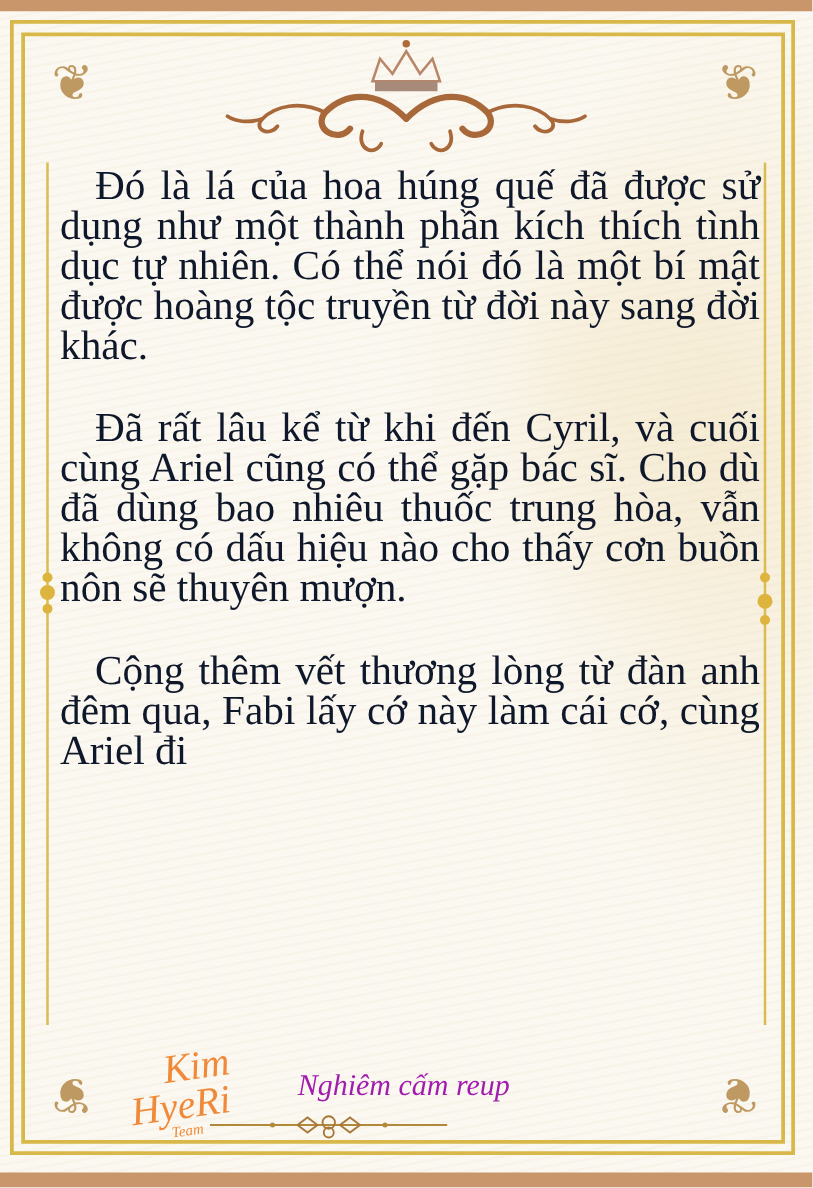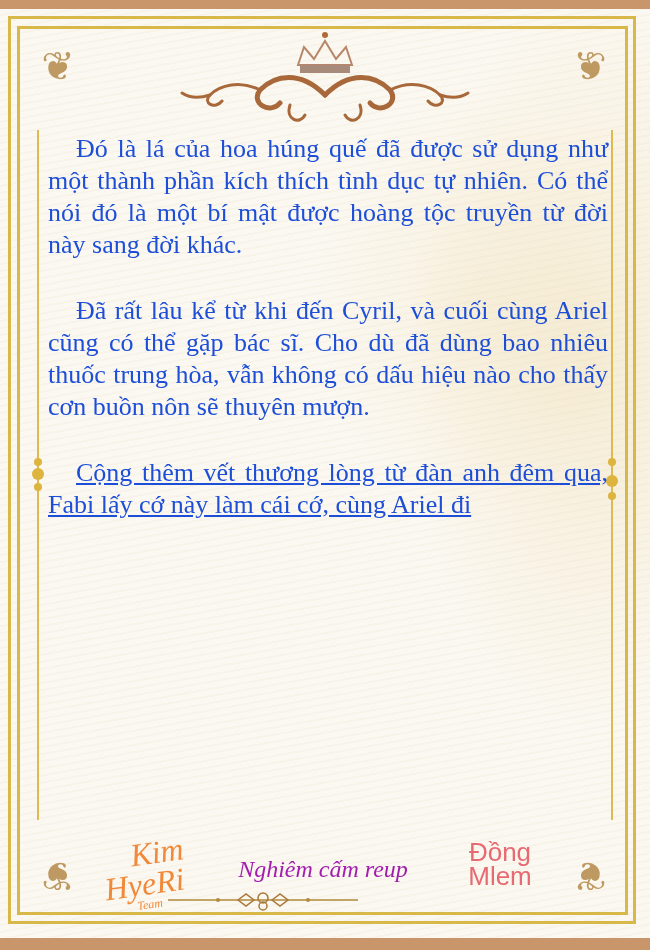--- a/index.html
+++ b/index.html
@@ -30,21 +30,21 @@
   .side-line.left { left: 37px; top: 130px; height: 690px; }
   .side-line.right { left: 611px; top: 130px; height: 690px; }
   .dot { position: absolute; border-radius: 50%; background: #dcb43e; }
   .corner {
     position: absolute; width: 60px; height: 70px; color: #b48a4a; font-size: 40px;
     line-height: 70px; text-align: center; opacity: 0.85;
   }
   .crown-wrap { position: absolute; left: 180px; top: 25px; width: 290px; height: 100px; }
   .page-text {
     position: absolute; left: 48px; top: 133px; width: 560px;
-    font-size: 26px; line-height: 32px; color: #1d4ed8;
+    font-size: 33px; line-height: 32px; color: #0f172a;
   }
   .page-text p { margin: 0 0 34px 0; text-indent: 28px; text-align: justify; }
   .footer { position: absolute; left: 0; top: 830px; width: 650px; height: 95px; }
   .logo-kim {
     position: absolute; left: 103px; top: 8px; width: 95px; height: 70px;
     color: #f08a3a; font-family: "Liberation Serif", serif; font-style: italic;
     font-size: 32px; line-height: 30px; transform: rotate(-8deg);
   }
   .logo-kim small { display:block; font-size: 12px; line-height: 12px; margin-left: 30px; }
   .warning {
@@ -98,38 +98,34 @@
       <path d="M260 70 C272 74, 282 72, 288 68"></path>
       <path d="M110 80 C105 95, 120 100, 125 90"></path>
       <path d="M180 80 C185 95, 170 100, 165 90"></path>
     </g>
   </svg>
 </div>
 
 <div class="page-text">
   <p>Đó là lá của hoa húng quế đã được sử dụng như một thành phần kích thích tình dục tự nhiên. Có thể nói đó là một bí mật được hoàng tộc truyền từ đời này sang đời khác.</p>
   <p>Đã rất lâu kể từ khi đến Cyril, và cuối cùng Ariel cũng có thể gặp bác sĩ. Cho dù đã dùng bao nhiêu thuốc trung hòa, vẫn không có dấu hiệu nào cho thấy cơn buồn nôn sẽ thuyên mượn.</p>
-  <p style="margin-bottom:0;text-decoration:underline;">Cộng thêm vết thương lòng từ đàn anh đêm qua, Fabi lấy cớ này làm cái cớ, cùng Ariel đi</p>
+  <p style="margin-bottom:0;">Cộng thêm vết thương lòng từ đàn anh đêm qua, Fabi lấy cớ này làm cái cớ, cùng Ariel đi</p>
 </div>
 
 <div class="footer">
   <div class="logo-kim">
     <span style="margin-left:30px;display:block;">Kim</span>
     <span style="display:block;">HyeRi</span>
     <small>Team</small>
   </div>
   <div class="warning">Nghiêm cấm reup</div>
   <div class="divider" style="left:168px;width:190px;">
     <svg width="190" height="20" viewBox="0 0 190 20">
       <line x1="0" y1="8" x2="190" y2="8" stroke="#b08a3a" stroke-width="1.5"></line>
       <circle cx="50" cy="8" r="2" fill="#b08a3a"></circle>
       <circle cx="140" cy="8" r="2" fill="#b08a3a"></circle>
       <path d="M70 8 L78 2 L86 8 L78 14 Z" fill="none" stroke="#a8783a" stroke-width="1.5"></path>
       <path d="M104 8 L112 2 L120 8 L112 14 Z" fill="none" stroke="#a8783a" stroke-width="1.5"></path>
       <circle cx="95" cy="6" r="5" fill="none" stroke="#a8783a" stroke-width="1.5"></circle>
       <circle cx="95" cy="14" r="4" fill="none" stroke="#a8783a" stroke-width="1.5"></circle>
     </svg>
   </div>
-  <div class="logo-dong">
-    <span style="display:block;">Đồng</span>
-    <span style="display:block;">Mlem</span>
-  </div>
 </div>
 
 </body></html>

